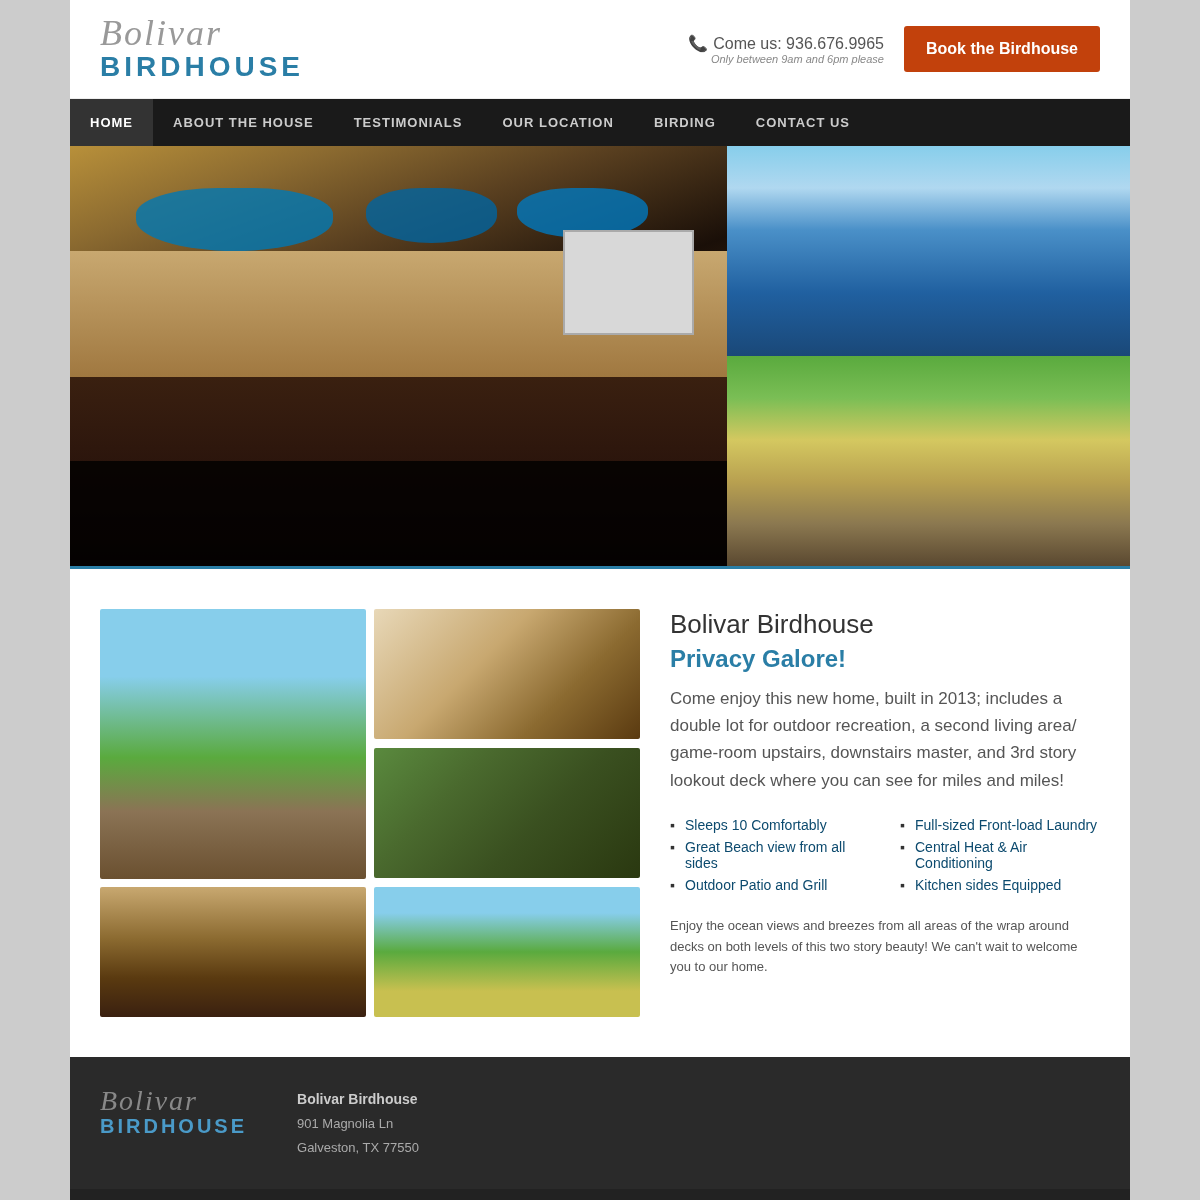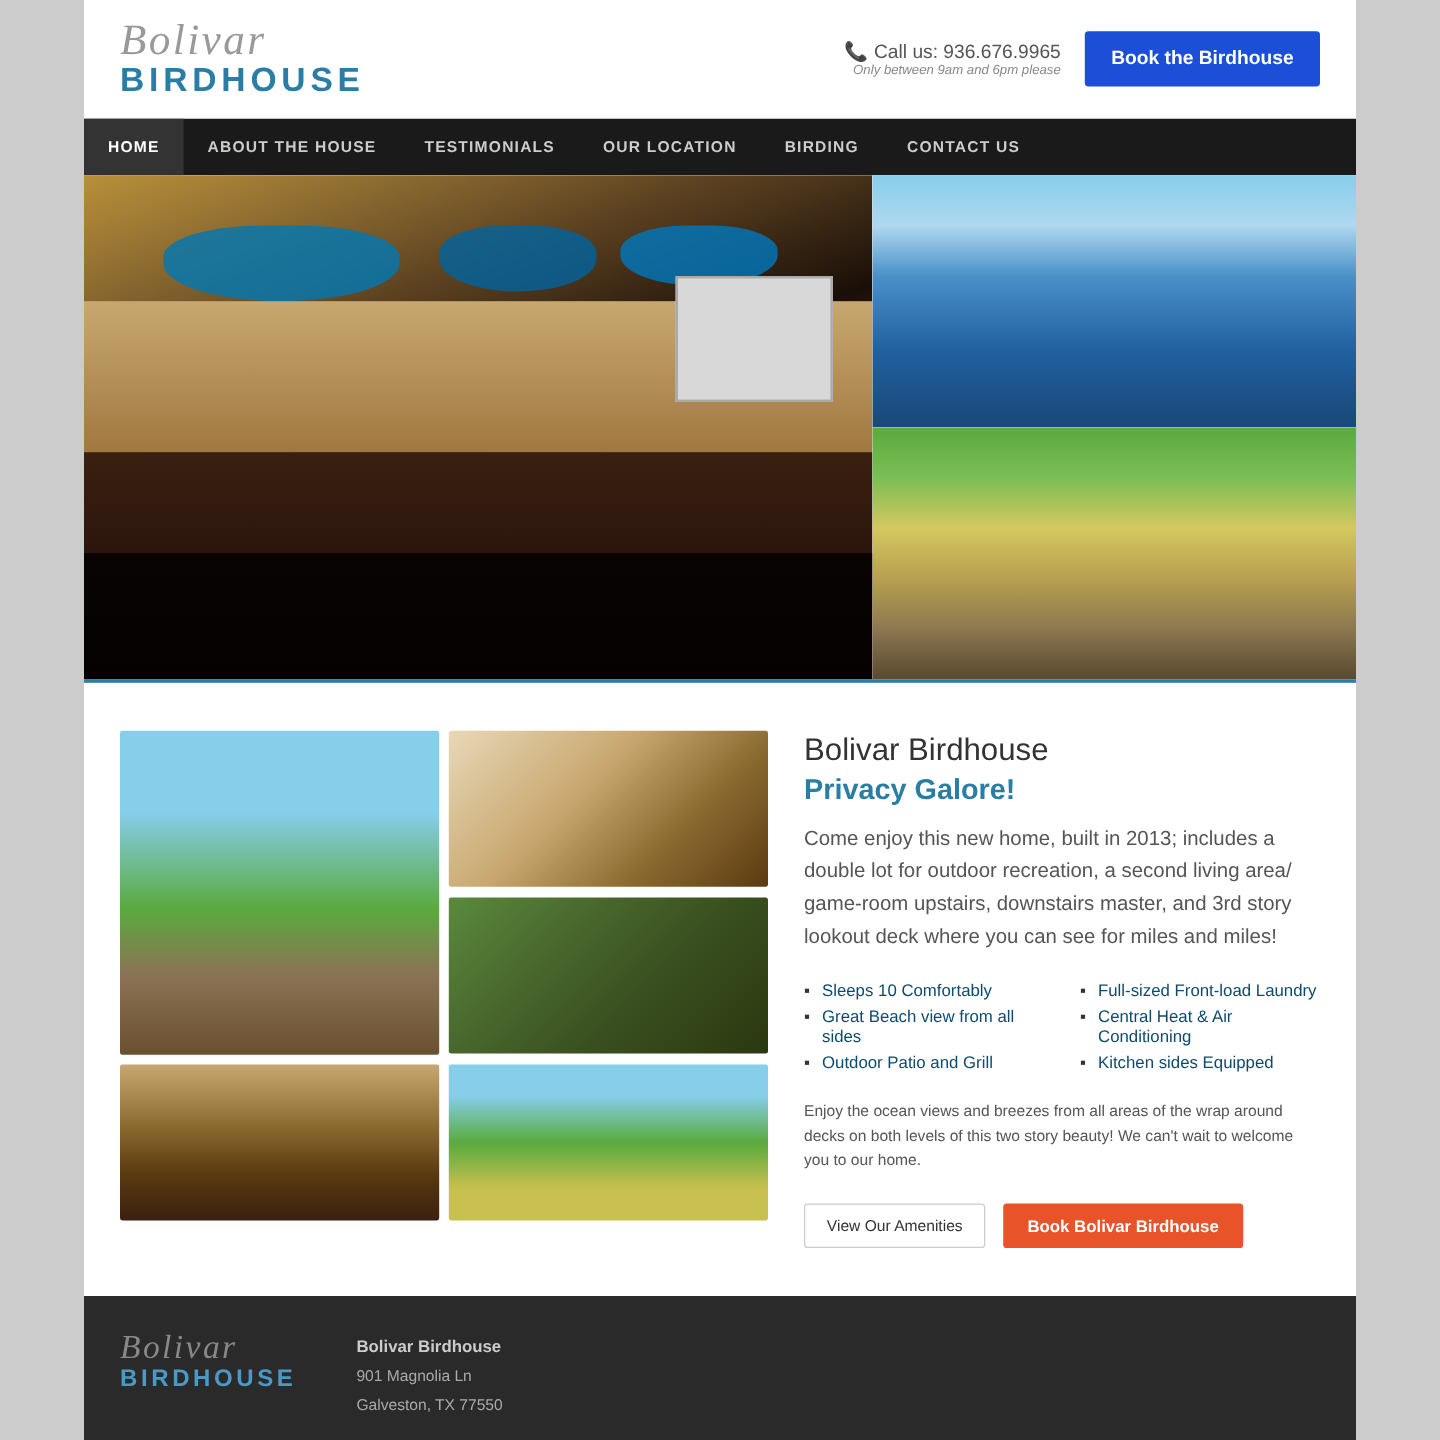--- a/index.html
+++ b/index.html
@@ -10,21 +10,21 @@
     
     .header { background: #fff; padding: 15px 30px; display: flex; align-items: center; justify-content: space-between; border-bottom: 1px solid #eee; }
     .logo-area { display: flex; flex-direction: column; }
     .logo-script { font-family: 'Georgia', cursive; font-style: italic; font-size: 36px; color: #999; letter-spacing: 2px; line-height: 1; }
     .logo-birdhouse { font-size: 28px; font-weight: bold; color: #2a7ea6; letter-spacing: 4px; text-transform: uppercase; }
     
     .header-right { display: flex; align-items: center; gap: 20px; }
     .phone-area { text-align: right; }
     .phone-number { font-size: 16px; color: #555; }
     .phone-note { font-size: 11px; color: #888; font-style: italic; }
-    .book-btn-header { background: #1d4ed8; color: #fff; border: none; padding: 14px 22px; font-size: 16px; font-weight: bold; cursor: pointer; border-radius: 3px; white-space: nowrap; }
+    .book-btn-header { background: #c2410c; color: #fff; border: none; padding: 14px 22px; font-size: 16px; font-weight: bold; cursor: pointer; border-radius: 3px; white-space: nowrap; }
 
     
     .nav { background: #1a1a1a; display: flex; }
     .nav-item { color: #ccc; padding: 16px 20px; font-size: 13px; font-weight: bold; letter-spacing: 1px; cursor: pointer; text-transform: uppercase; }
     .nav-item.active { background: #333; color: #fff; }
 
     
     .hero { display: flex; gap: 0; }
     .hero-left { flex: 0 0 62%; }
     .hero-left { background: #8b7355; overflow: hidden; height: 420px; }
@@ -103,21 +103,21 @@
 <div class="page-wrapper">
 
   <div class="header">
     <div class="logo-area">
       <span class="logo-script">Bolivar</span>
       <span class="logo-birdhouse">BIRDHOUSE</span>
     </div>
     <div class="header-right">
       <div class="phone-area">
         <div class="phone-number">
-          <span>📞 </span><span>Call us: 936.676.9965</span>
+          <span>📞 </span><span>Come us: 936.676.9965</span>
         </div>
         <div class="phone-note">Only between 9am and 6pm please</div>
       </div>
       <button class="book-btn-header">Book the Birdhouse</button>
     </div>
   </div>
 
   <nav class="nav">
     <div class="nav-item active">HOME</div>
     <div class="nav-item">ABOUT THE HOUSE</div>
@@ -185,24 +185,20 @@
         </div>
         <div class="amenities-col">
           <div class="amenity-item">Full-sized Front-load Laundry</div>
           <div class="amenity-item">Central Heat &amp; Air Conditioning</div>
           <div class="amenity-item">Kitchen sides Equipped</div>
         </div>
       </div>
 
       <p class="desc-bottom">Enjoy the ocean views and breezes from all areas of the wrap around decks on both levels of this two story beauty! We can't wait to welcome you to our home.</p>
 
-      <div class="cta-buttons">
-        <button class="btn-amenities">View Our Amenities</button>
-        <button class="btn-book">Book Bolivar Birdhouse</button>
-      </div>
     </div>
   </div>
 
   <div class="footer-main">
     <div class="footer-logo">
       <div class="logo-script" style="color:#888;font-size:28px;font-family:Georgia,serif;font-style:italic;">Bolivar</div>
       <div class="logo-birdhouse" style="color:#4a9ac8;font-size:20px;letter-spacing:3px;">BIRDHOUSE</div>
     </div>
     <div class="footer-address">
       <strong>Bolivar Birdhouse</strong><br>

